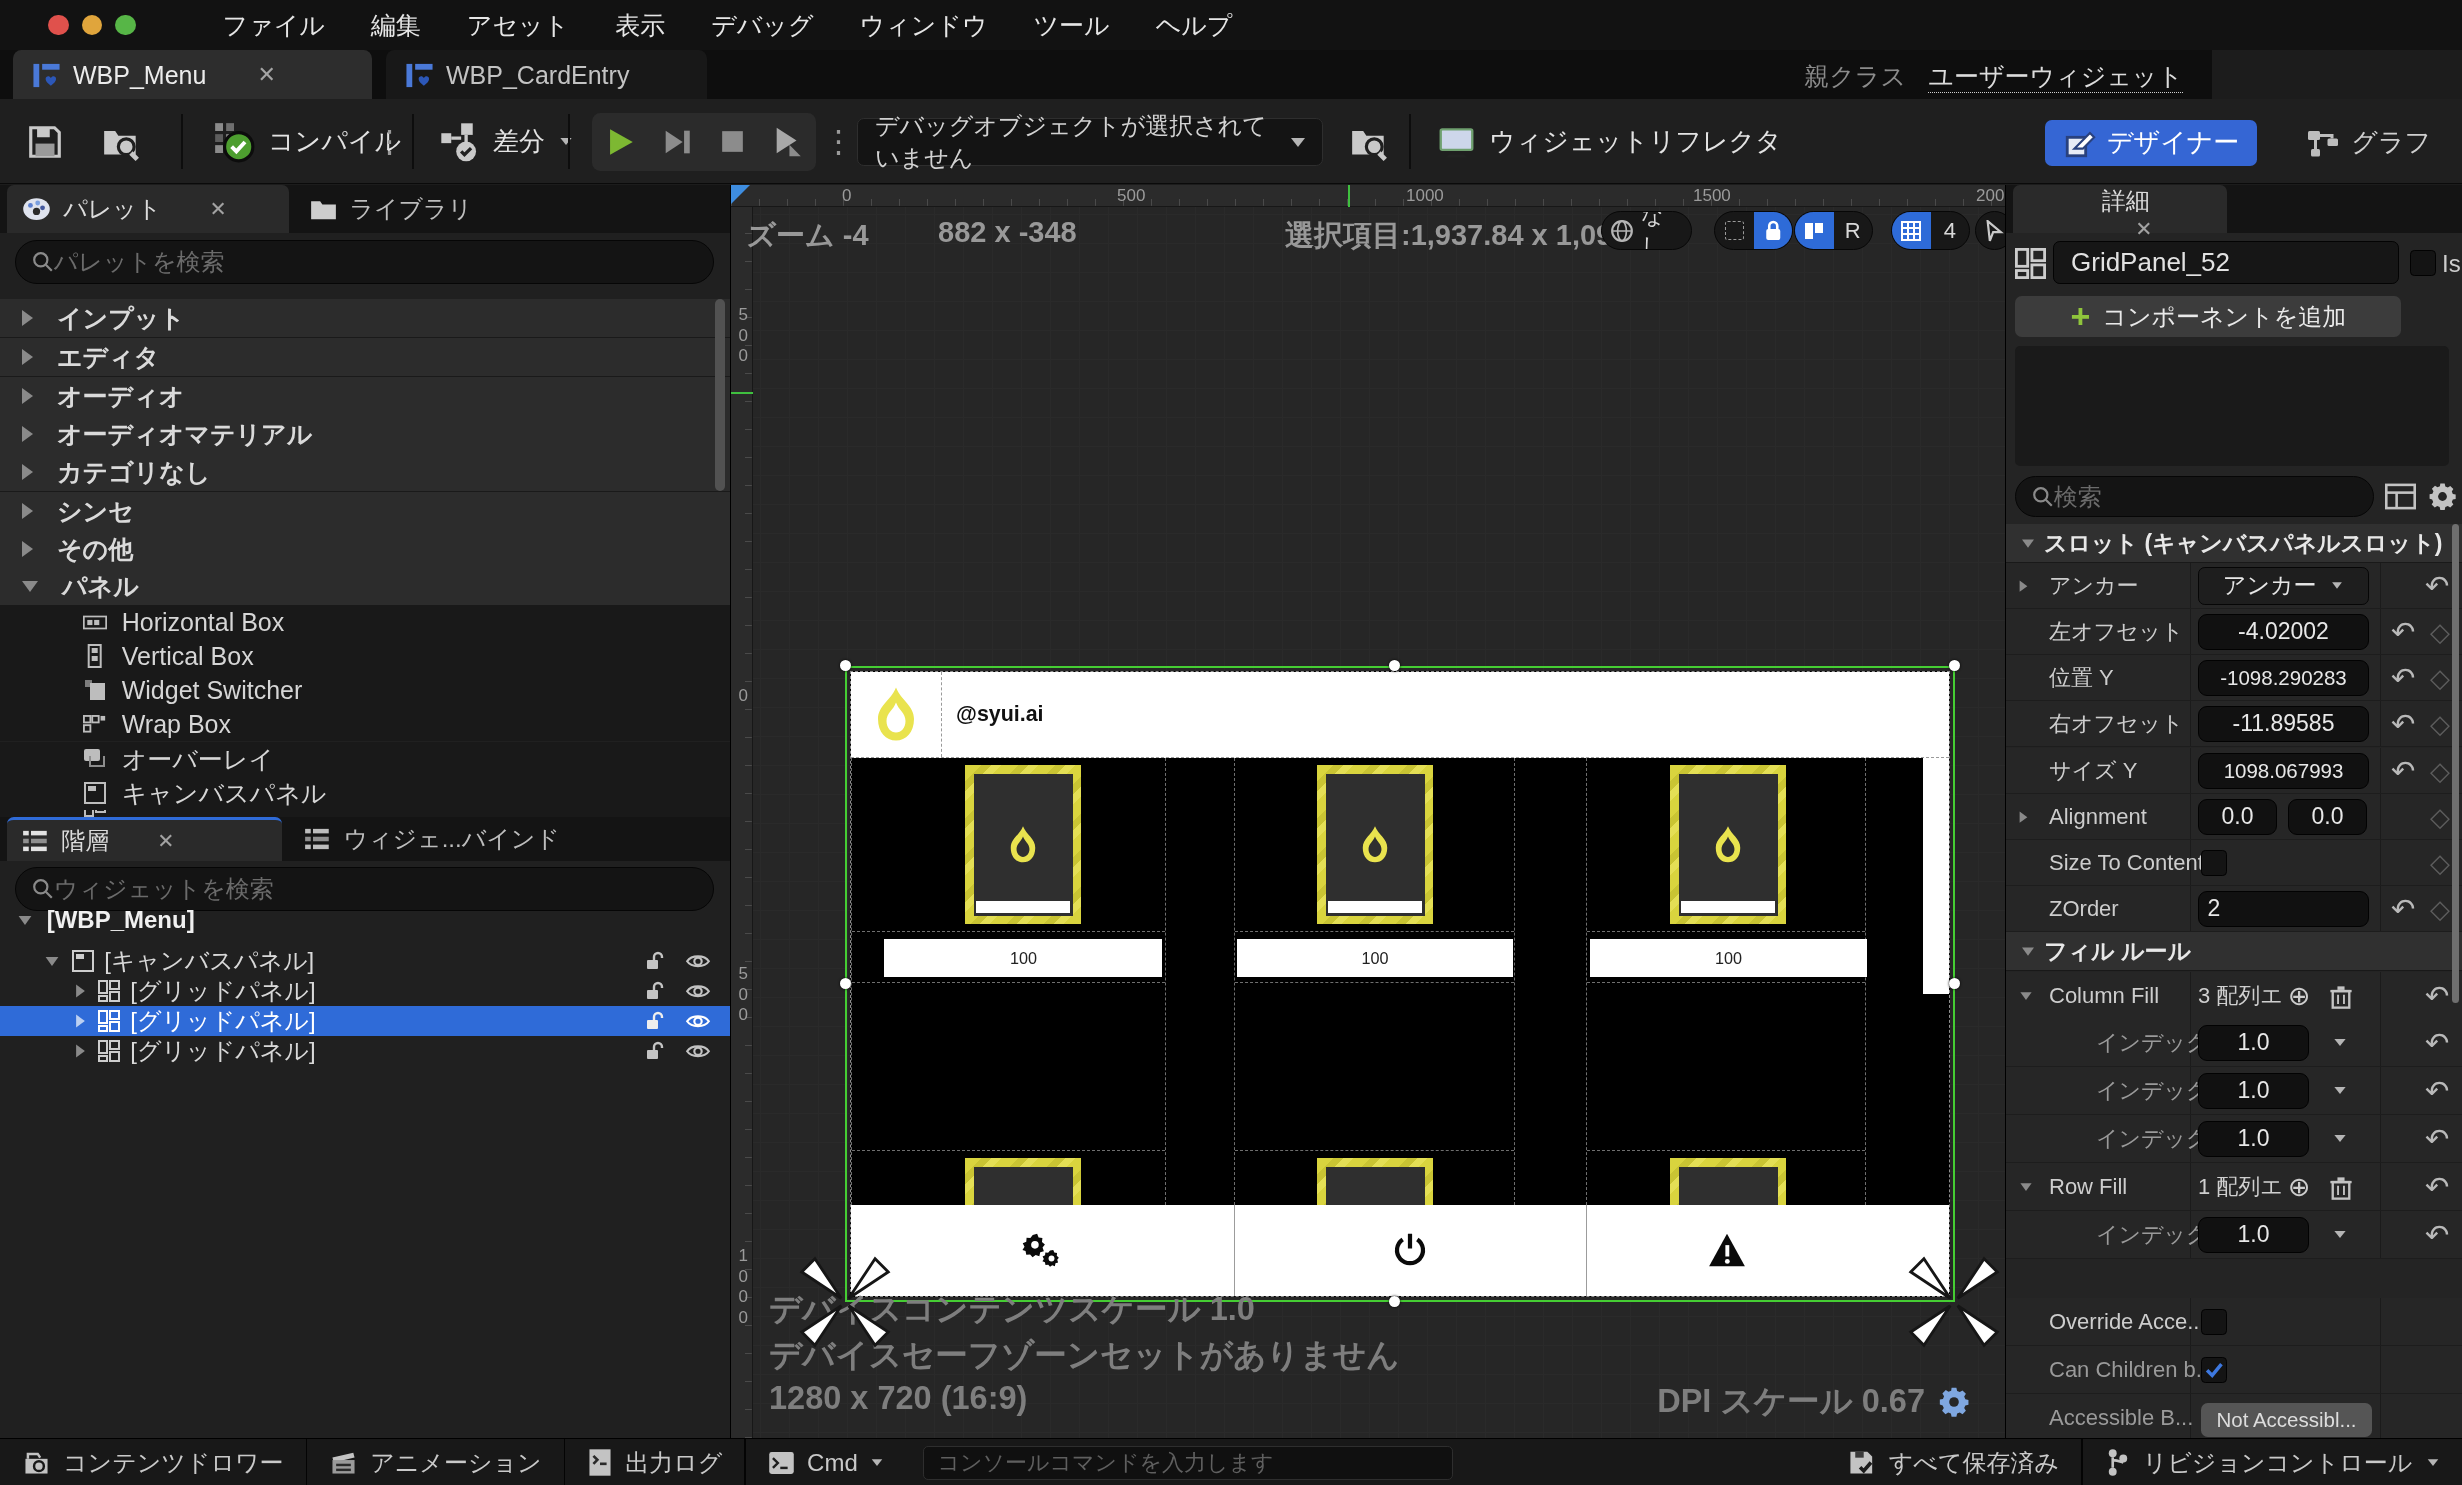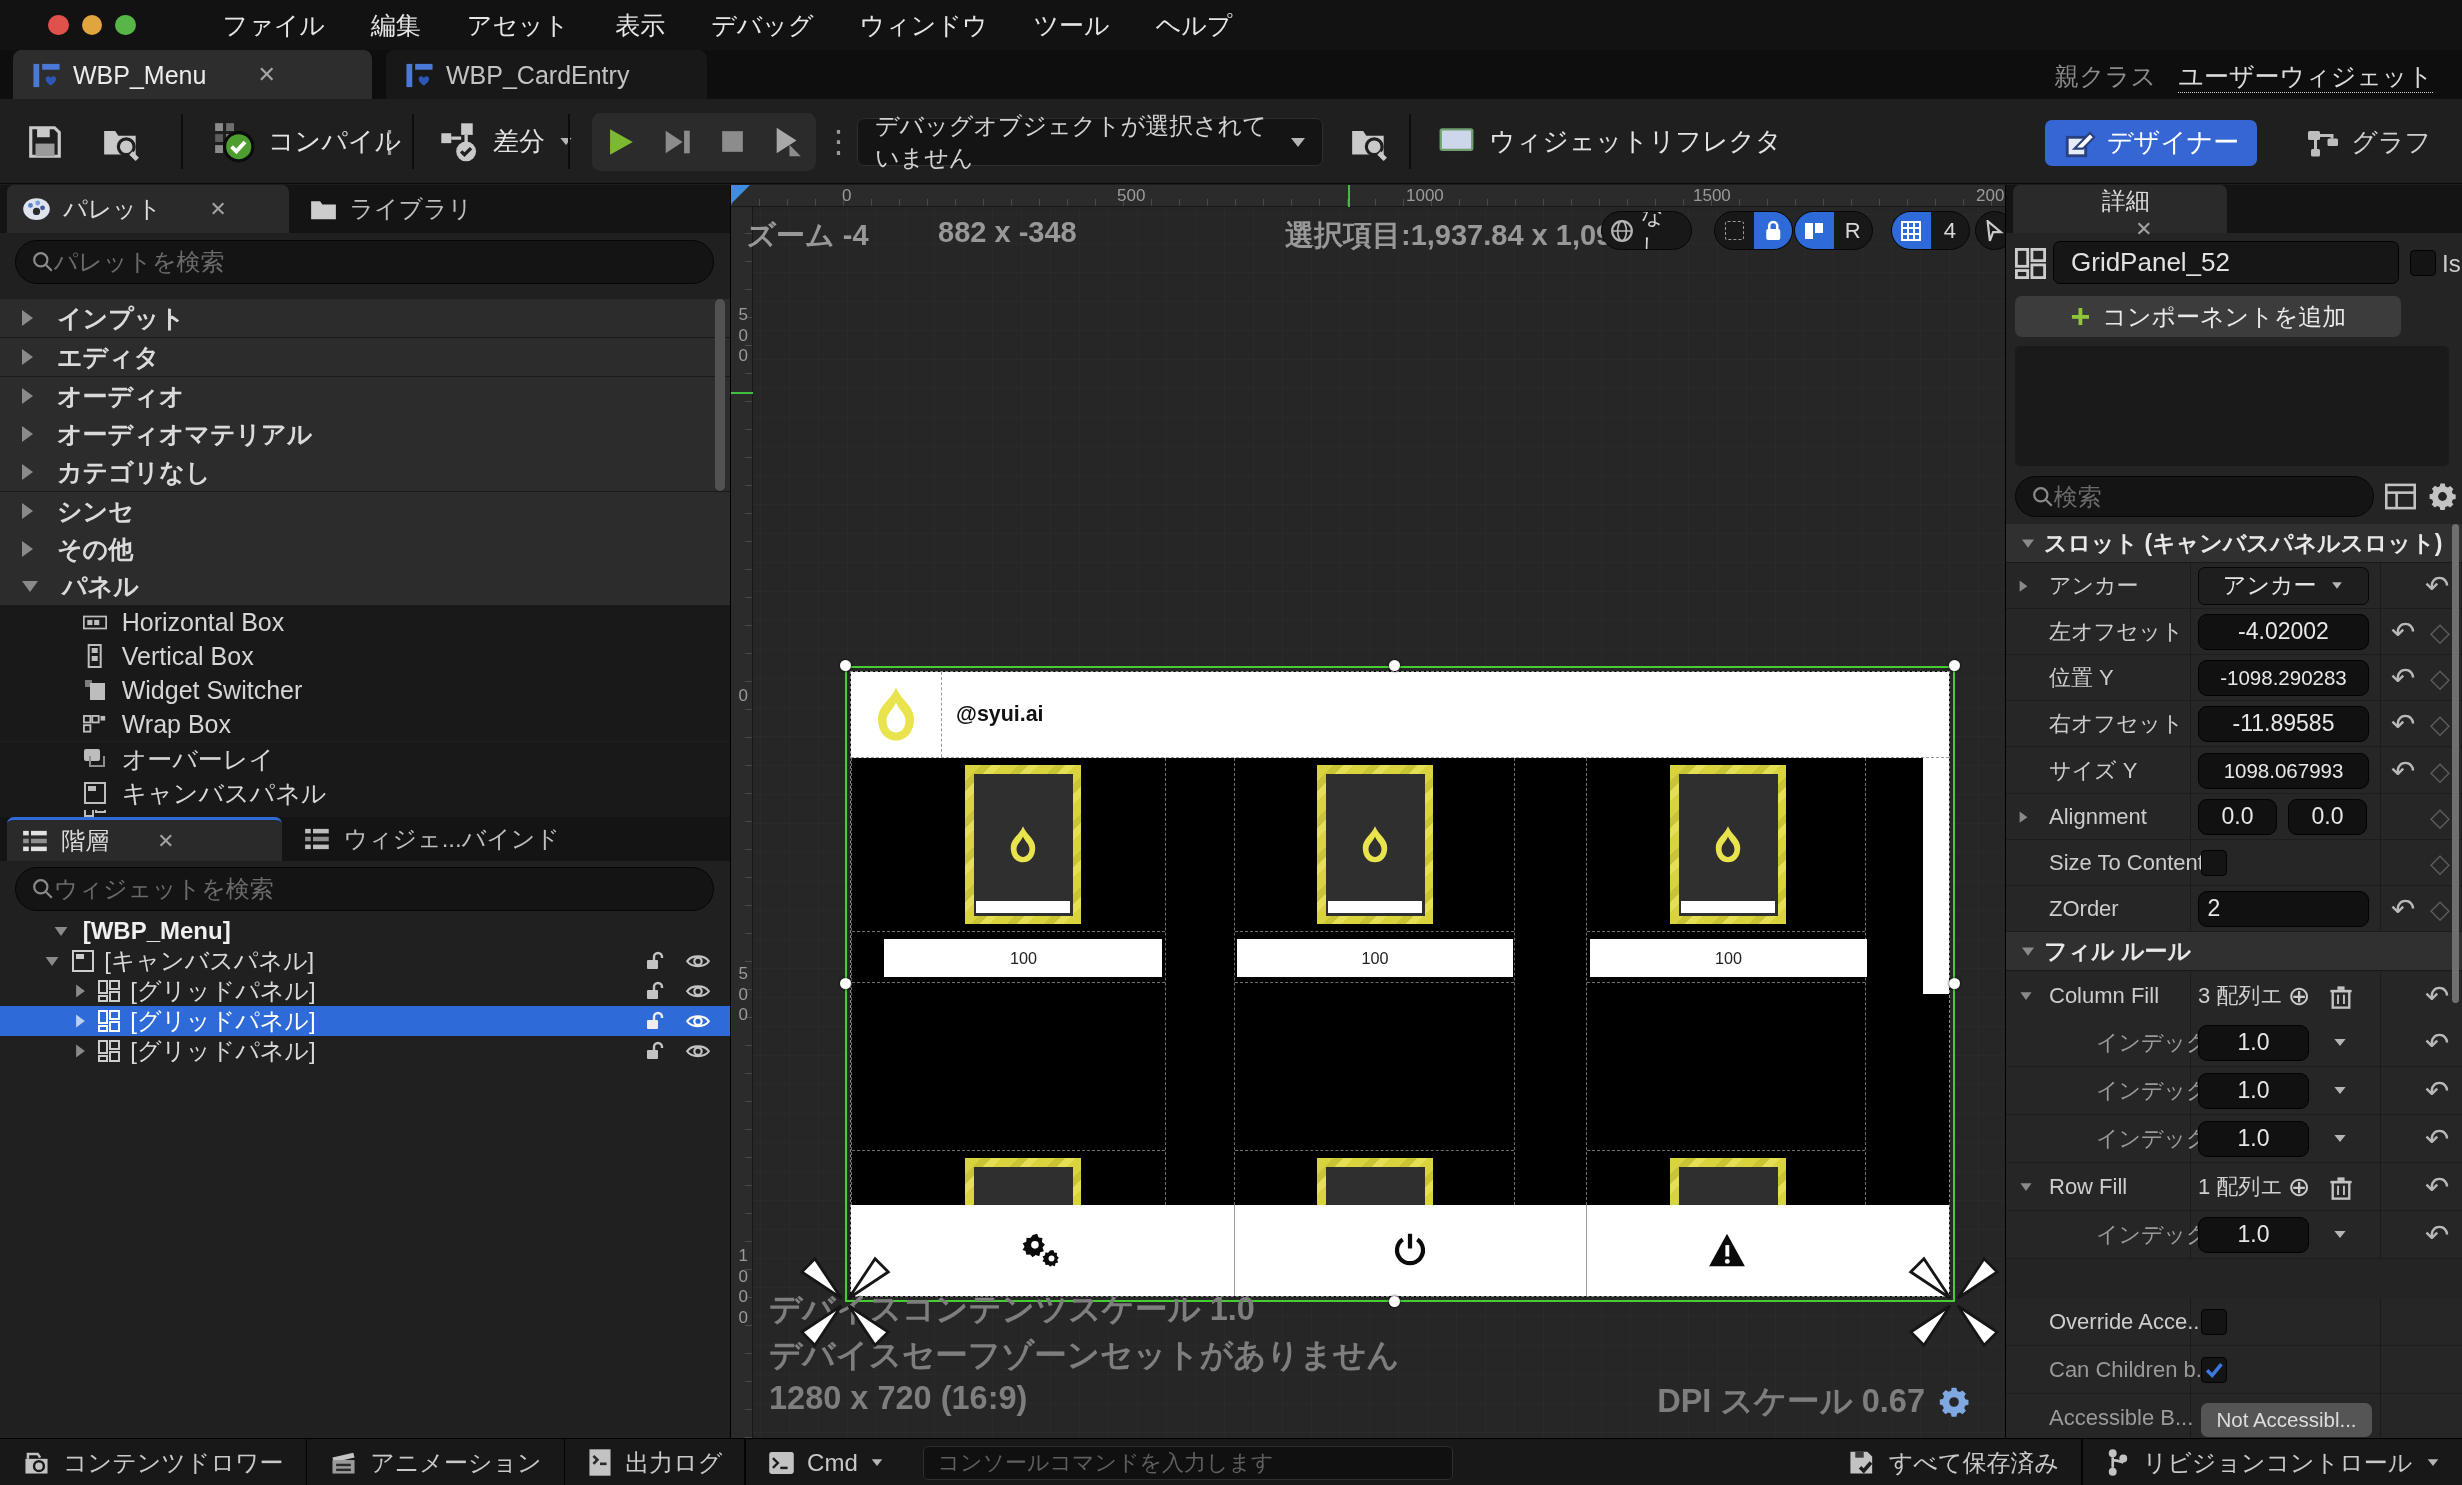--- a/index.html
+++ b/index.html
@@ -9,21 +9,21 @@
 
   
   #menubar { position:absolute; left:0; top:0; width:2462px; height:50px; background:#121212; display:flex; align-items:center; }
   .tl { width:20.5px; height:20.5px; border-radius:50%; margin-right:13px; }
   .tl.red{background:#e0514c}.tl.yel{background:#e0a53c}.tl.grn{background:#57b647}
   #traffic { display:flex; margin-left:48px; }
   .menu-item { font-size:25px; color:#e6e6e6; padding:0 23px; }
   #menu-items { display:flex; margin-left:51px; }
 
   
-  #tabbar { position:absolute; left:0; top:50px; width:2462px; height:50px; background:#0e0e0e; }
+  #tabbar { position:absolute; left:0; top:50px; width:2212px; height:50px; background:#0e0e0e; }
   .doctab { position:absolute; top:0; height:50px; display:flex; align-items:center; padding:0 19px; border-radius:8.5px 8.5px 0 0; }
   .doctab .lbl { font-size:25px; color:#ececec; margin-left:12px; }
   .doctab .x { font-size:22px; color:#a5a5a5; margin-left:51px; }
   #parent-class { position:absolute; right:29px; top:10.3px; font-size:25px; }
   #parent-class .k { color:#8b8b8b; margin-right:15.4px; }
   #parent-class .v { color:#dcdcdc; border-bottom:1.7px dotted #cfcfcf; padding-bottom:1.7px; }
 
   
   #toolbar { position:absolute; left:0; top:99px; width:2462px; height:85px; background:#1f1f1f; border-bottom:1.7px solid #0a0a0a; }
   .tbtn { position:absolute; top:0; height:85px; display:flex; align-items:center; }
@@ -451,21 +451,21 @@
         <span class="lbl" style="color:#bdbdbd;">ウィジェ...バインド</span>
       </div>
     </div>
     <div id="hier-search" class="searchpill">
       <svg width="22" height="22" viewBox="0 0 20 20">
           <circle cx="8" cy="8" r="6" fill="none" stroke="#8a8a8a" stroke-width="2"></circle>
           <line x1="12.5" y1="12.5" x2="18" y2="18" stroke="#8a8a8a" stroke-width="2"></line>
         </svg>
       <input placeholder="ウィジェットを検索" style="">
     </div>
-    <div class="hrow" style="top:99px;padding-left:36px;">
+    <div class="hrow" style="top:88px;">
       <span class="tri down" style="margin-left:17px;transform:scale(.8);"></span>
       <span style="margin-left:13.7px;font-weight:bold;color:#f0f0f0;">[WBP_Menu]</span>
     </div>
     <div class="hrow" style="top:129px;">
       <span class="tri down" style="margin-left:44px;transform:scale(.8);"></span>
       <svg width="22" height="22" viewBox="0 0 22 22" style="margin-left:12px;">
           <rect x="1" y="1" width="20" height="20" fill="none" stroke="#cdcdcd" stroke-width="2"></rect>
           <rect x="4" y="4" width="8" height="5" fill="#cdcdcd"></rect>
         </svg>
       <span style="margin-left:10.3px;">[キャンバスパネル]</span>

